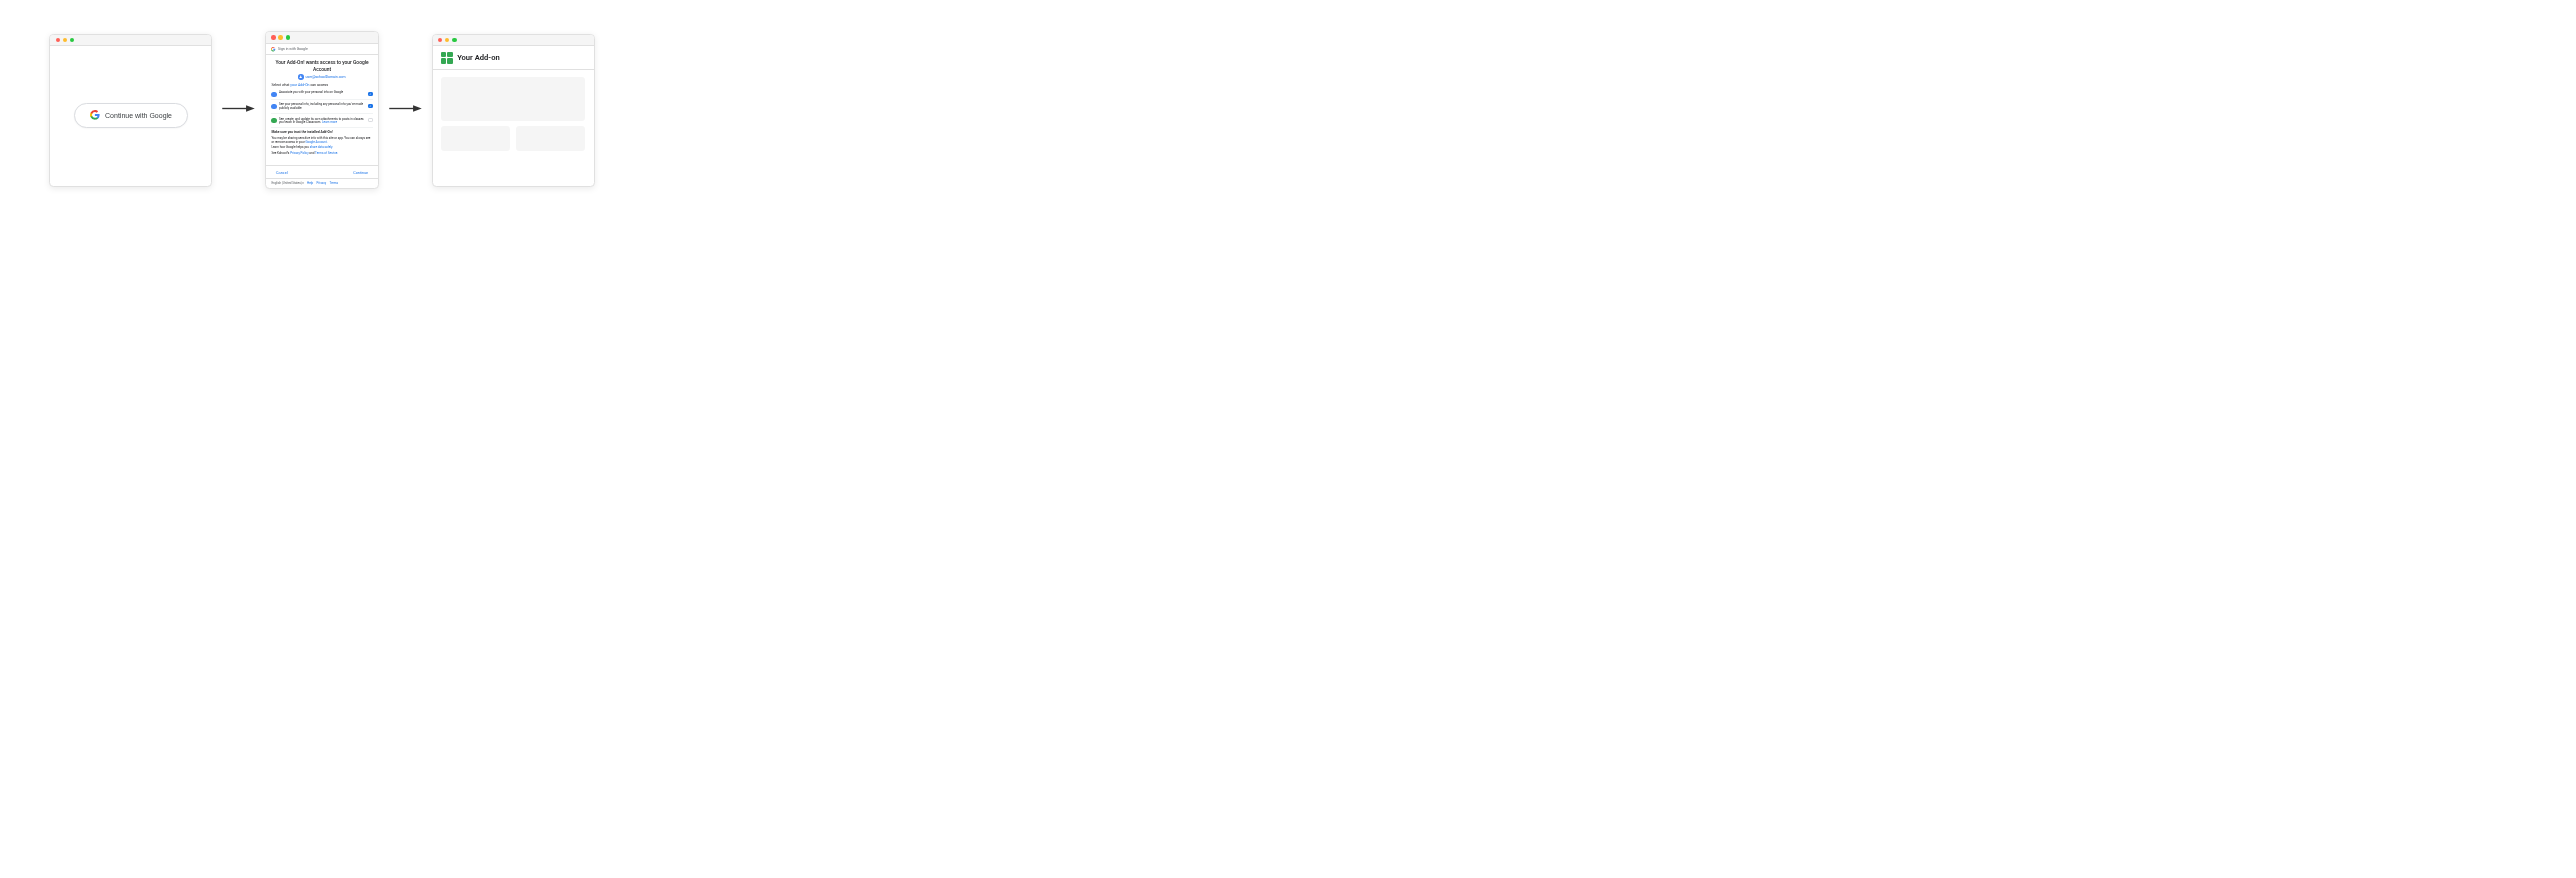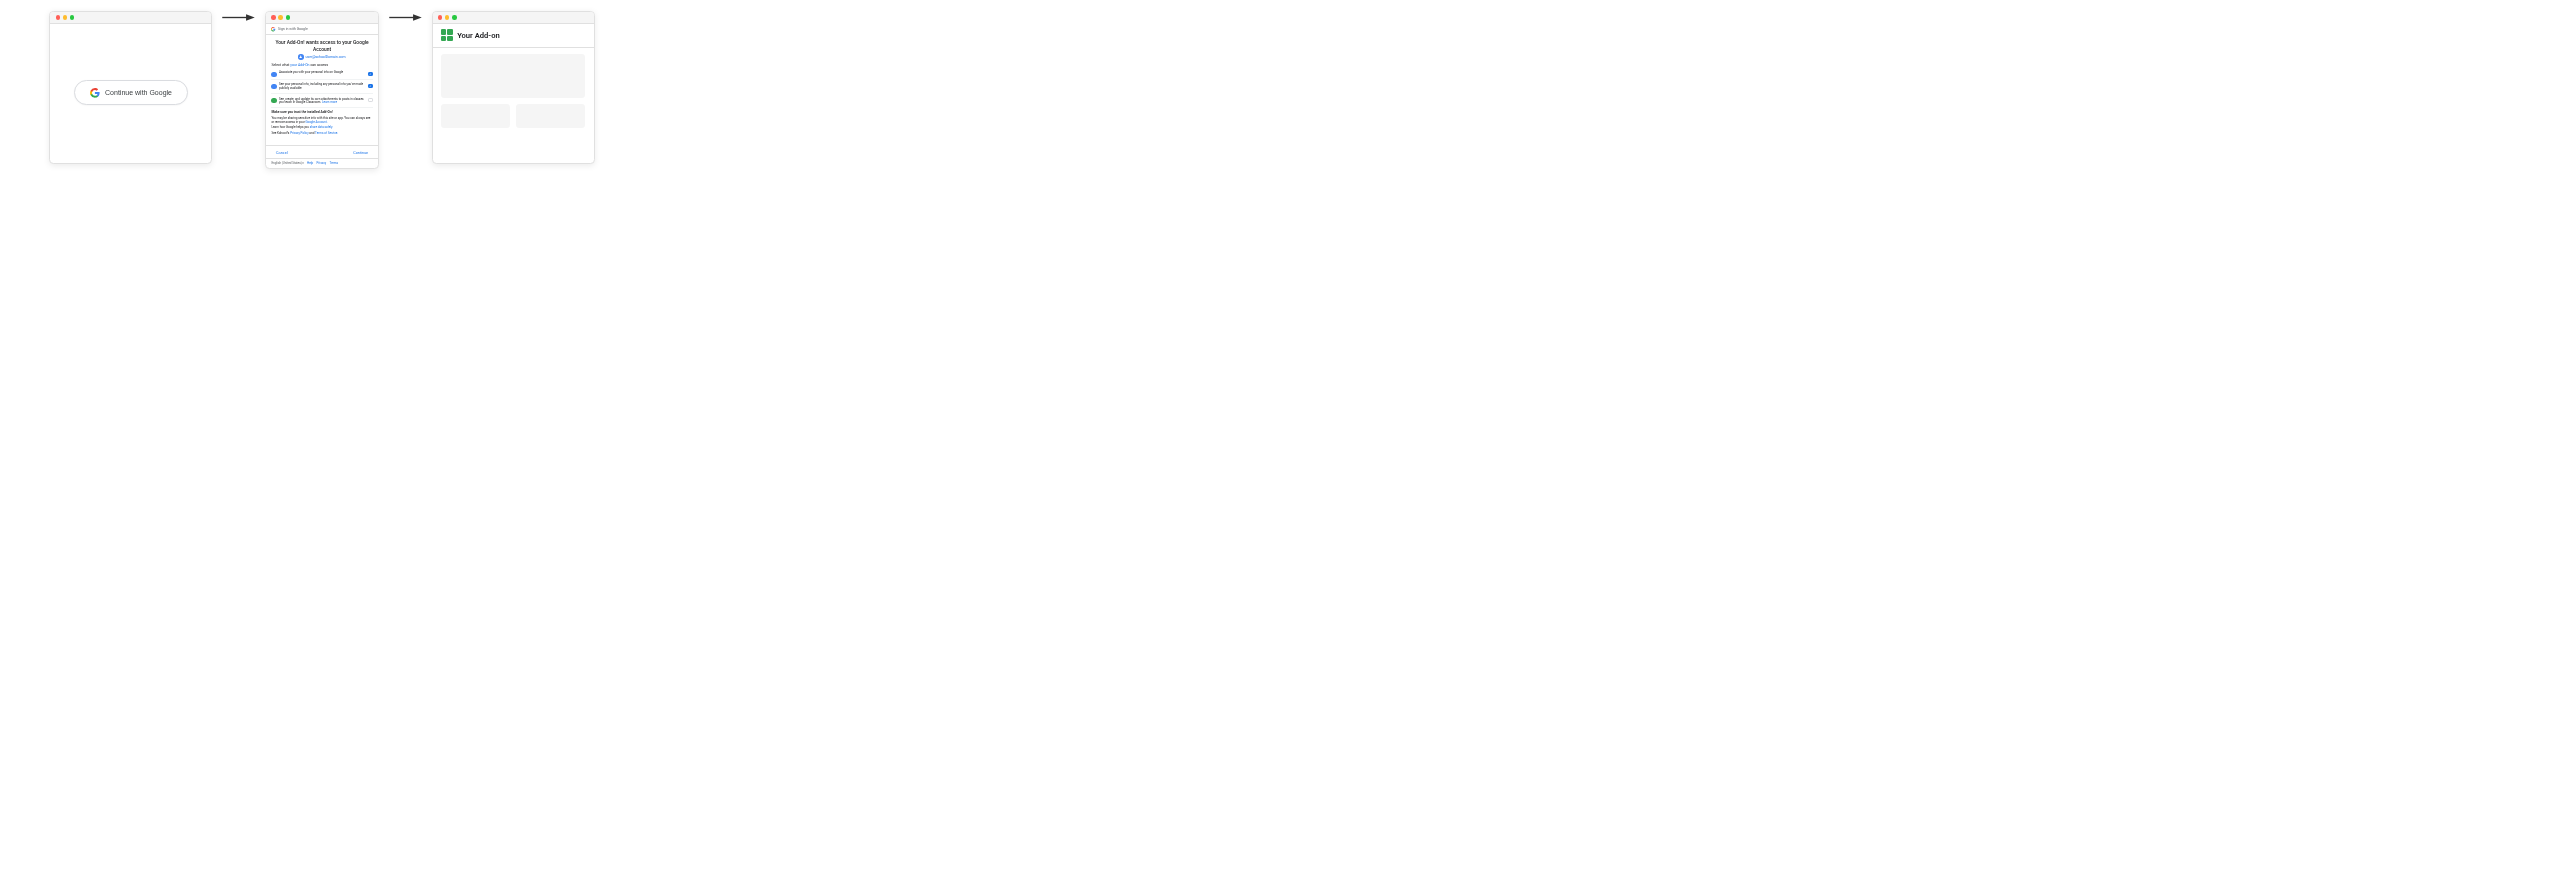--- a/index.html
+++ b/index.html
@@ -10,24 +10,24 @@
       height: 220px;
       display: flex;
       align-items: center;
       justify-content: center;
       gap: 0;
       overflow: hidden;
     }
 
     .flow-container {
       display: flex;
+      align-items: center;
       justify-content: center;
       width: 100%;
       height: 100%;
-      padding: 11px;
       gap: 5.4px;
     }
 
     
     .browser-window {
       border: 0.8px solid #e0e0e0;
       border-radius: 4.4px;
       background: #ffffff;
       box-shadow: 0 1.1px 6.5px rgba(0,0,0,0.08);
       overflow: hidden;

